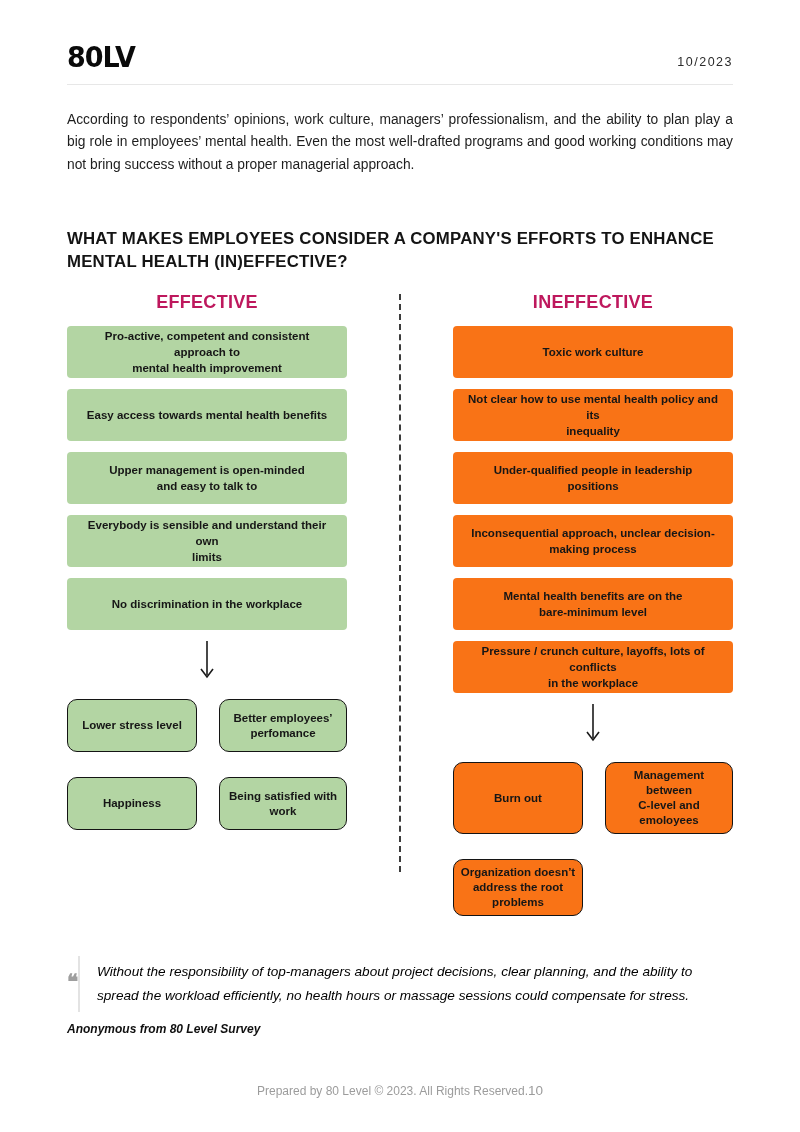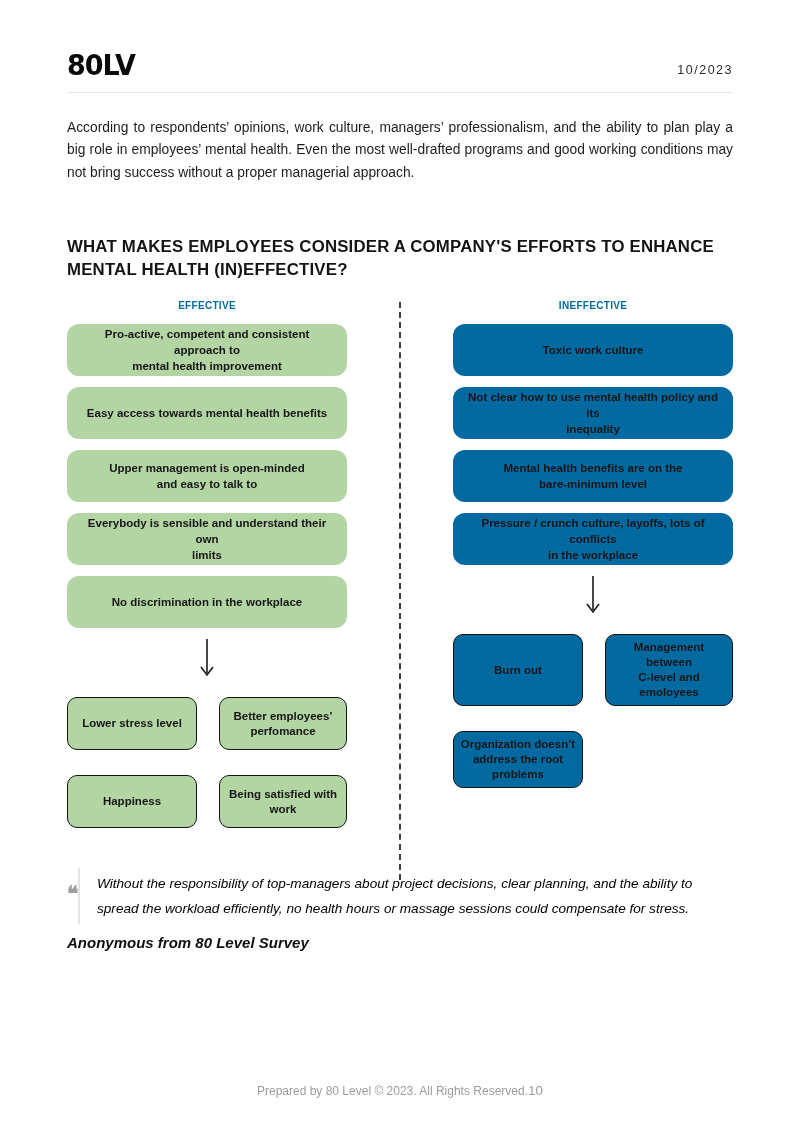--- a/index.html
+++ b/index.html
@@ -1,18 +1,18 @@
 <!DOCTYPE html>
 <html><head>
 <meta charset="utf-8">
 <style>
   * { margin:0; padding:0; box-sizing:border-box; }
   body { background:#ffffff; font-family:"Liberation Sans", sans-serif; color:#1c1c1c; }
   .page { position:relative; width:800px; height:1132px; margin:0 auto; background:#fff; overflow:hidden; }
-  .content { padding:8px 67px; }
+  .content { padding:0 67px; }
 
   
   .header { display:flex; justify-content:space-between; align-items:flex-end; padding-top:44px; }
   .logo { font-family:"DejaVu Sans", sans-serif; font-weight:900; font-size:27px; line-height:1;
           letter-spacing:-1px; color:#0a0a0a; transform:scaleY(1.02); }
   .date { font-size:12.5px; letter-spacing:1.5px; color:#2b2b2b; padding-bottom:2px; }
   .header-divider { height:1px; background:#e7e7e7; margin-top:13px; }
 
   
   .intro { margin-top:24px; font-size:13.8px; line-height:1.62; text-align:justify; color:#1d1d1d; }
@@ -20,43 +20,43 @@
   
   .section-title { margin-top:52px; font-size:16.8px; font-weight:800; line-height:1.35;
                    letter-spacing:0.2px; color:#141414; max-width:680px; }
 
   
   .diagram { position:relative; margin-top:19px; }
   .dashed-divider { position:absolute; left:332px; top:2px; height:578px;
                     border-left:2px dashed #3c3c3c; }
   .columns { display:flex; justify-content:space-between; }
   .col { width:280px; }
-  .col-header { text-align:center; font-weight:700; font-size:10px; letter-spacing:0.3px;
-                color:#0369a1; margin-bottom:13px; }
-  .item { height:52px; margin-bottom:11px; border-radius:12px; display:flex; align-items:center;
+  .col-header { text-align:center; font-weight:700; font-size:18px; letter-spacing:0.3px;
+                color:#be185d; margin-bottom:13px; }
+  .item { height:52px; margin-bottom:11px; border-radius:4px; display:flex; align-items:center;
           justify-content:center; text-align:center; padding:4px 14px; }
   .item span { white-space:pre-line; font-size:11.5px; font-weight:600; line-height:1.4; color:#161616; }
   .green { background:#b3d5a3; }
-  .pink { background:#0369a1; }
+  .pink { background:#f97316; }
 
   .arrow-row { display:flex; justify-content:center; margin-top:8px; height:40px; }
 
   .outcomes { display:grid; grid-template-columns:130px 128px; justify-content:space-between;
               row-gap:25px; margin-top:18px; }
   .outcome { min-height:53px; border:1.6px solid #141414; border-radius:10px; display:flex;
              align-items:center; justify-content:center; text-align:center; padding:5px 6px; }
   .outcome span { white-space:pre-line; font-size:11.5px; font-weight:600; line-height:1.3; color:#161616; }
 
   
   .quote { margin-top:44px; display:flex; }
   .quote-mark-wrap { position:relative; width:30px; flex:none; }
   .quote-vline { position:absolute; left:11px; top:-4px; height:56px; width:2px; background:#e3e3e3; }
   .quote-mark { position:absolute; left:0; top:10px; font-size:21px; font-weight:700; color:#9e9e9e; }
   .quote-text { font-style:italic; color:#000000; font-size:13.6px; line-height:1.8; }
-  .quote-attrib { margin-top:13px; font-weight:700; font-style:italic; font-size:15px; color:#0f0f0f; }
+  .quote-attrib { margin-top:13px; font-weight:700; font-style:italic; font-size:12px; color:#0f0f0f; }
 
   
   .footer { position:absolute; left:67px; right:67px; bottom:34px; display:flex;
             justify-content:center; align-items:baseline; }
   .footer-copy { color:#9c9c9c; font-size:12px; }
   .footer-page { color:#9c9c9c; font-size:13.5px; }
 </style>
 </head>
 <body>
 
@@ -124,20 +124,27 @@
         <div class="col">
           <div class="col-header">INEFFECTIVE</div>
           <div class="item pink">
               <span>Toxic work culture</span>
             </div>
           <div class="item pink">
               <span>Not clear how to use mental health policy and its
 inequality</span>
             </div>
           <div class="item pink">
+              <span>Under-qualified people in leadership positions</span>
+            </div>
+          <div class="item pink">
+              <span>Inconsequential approach, unclear decision-
+making process</span>
+            </div>
+          <div class="item pink">
               <span>Mental health benefits are on the
 bare-minimum level</span>
             </div>
           <div class="item pink">
               <span>Pressure / crunch culture, layoffs, lots of conflicts
 in the workplace</span>
             </div>
           <div class="arrow-row">
             <svg width="18" height="40" viewBox="0 0 18 40">
               <line x1="9" y1="0" x2="9" y2="34" stroke="#1a1a1a" stroke-width="1.6"></line>

